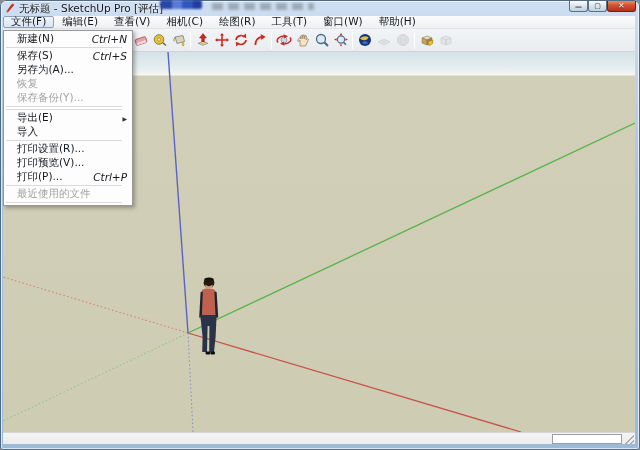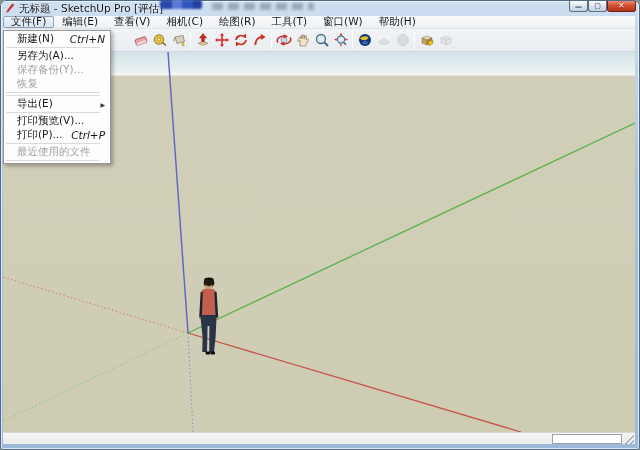--- a/index.html
+++ b/index.html
@@ -41,21 +41,21 @@
   .viewport svg{position:absolute;left:0;top:0;}
   
   .statusbar{position:absolute;left:3px;top:432px;right:5px;height:12px;background:linear-gradient(#f4f4f4,#ececec);
     border-top:1px solid #d6d6d6;}
   .measure{position:absolute;right:13px;top:1px;width:70px;height:10px;border:1px solid #9aa0a6;background:#fff;
     font-size:8px;padding:0 2px;}
   .grip{position:absolute;right:1px;bottom:0;width:11px;height:11px;
     background:repeating-linear-gradient(135deg,rgba(0,0,0,0) 0 2px,#a8adb2 2px 3.5px);
     clip-path:polygon(100% 0,100% 100%,0 100%);}
   
-  .menu{position:absolute;left:3px;top:30px;width:108px;background:#fdfdfd;border:1px solid #979797;
+  .menu{position:absolute;left:3px;top:30px;width:130px;background:#fdfdfd;border:1px solid #979797;
     box-shadow:2px 2px 4px rgba(0,0,0,.3);padding:1px 0;z-index:10;text-align:right;}
   .mi{height:14px;display:flex;align-items:center;padding:0 5px 0 13px;font-size:10.5px;color:#15181c;white-space:nowrap;}
   .mi .sc{margin-left:auto;padding-left:8px;font-style:italic;}
   .mi .arrow{display:none;margin-left:auto;font-size:6px;color:#333;}
   .mi.sub .arrow{display:inline;}
   .mi.dis{color:#a3a3a3;}
   .mi.sep{height:3px;padding:0 2px;}
   .mi.sep::before{content:"";flex:1;border-top:1px solid #dadada;}
 </style>
 </head>
@@ -270,66 +270,81 @@
 
       </div>
 
 
       <div class="mi sep">
         <span class="lbl"></span>
         <span class="sc"></span>
 
       </div>
 
+      <div class="mi">
+        <span class="lbl">保存(S)</span>
+        <span class="sc">Ctrl+S</span>
+
+      </div>
 
       <div class="mi">
         <span class="lbl">另存为(A)...</span>
+        <span class="sc"></span>
+
+      </div>
+
+      <div class="mi dis">
+        <span class="lbl">恢复</span>
         <span class="sc"></span>
 
       </div>
 
       <div class="mi dis">
         <span class="lbl">保存备份(Y)...</span>
         <span class="sc"></span>
 
       </div>
 
-      <div class="mi dis">
-        <span class="lbl">恢复</span>
-        <span class="sc"></span>
-
-      </div>
-
       <div class="mi sep">
         <span class="lbl"></span>
         <span class="sc"></span>
 
       </div>
 
 
       <div class="mi sep">
         <span class="lbl"></span>
         <span class="sc"></span>
 
       </div>
 
 
       <div class="mi sub">
         <span class="lbl">导出(E)</span>
 
         <span class="arrow">▶</span>
       </div>
 
-
-      <div class="mi sep">
-        <span class="lbl"></span>
-        <span class="sc"></span>
-
-      </div>
-
+      <div class="mi">
+        <span class="lbl">导入</span>
+        <span class="sc"></span>
+
+      </div>
+
+      <div class="mi sep">
+        <span class="lbl"></span>
+        <span class="sc"></span>
+
+      </div>
+
+      <div class="mi">
+        <span class="lbl">打印设置(R)...</span>
+        <span class="sc"></span>
+
+      </div>
 
       <div class="mi">
         <span class="lbl">打印预览(V)...</span>
         <span class="sc"></span>
 
       </div>
 
       <div class="mi">
         <span class="lbl">打印(P)...</span>
         <span class="sc">Ctrl+P</span>

